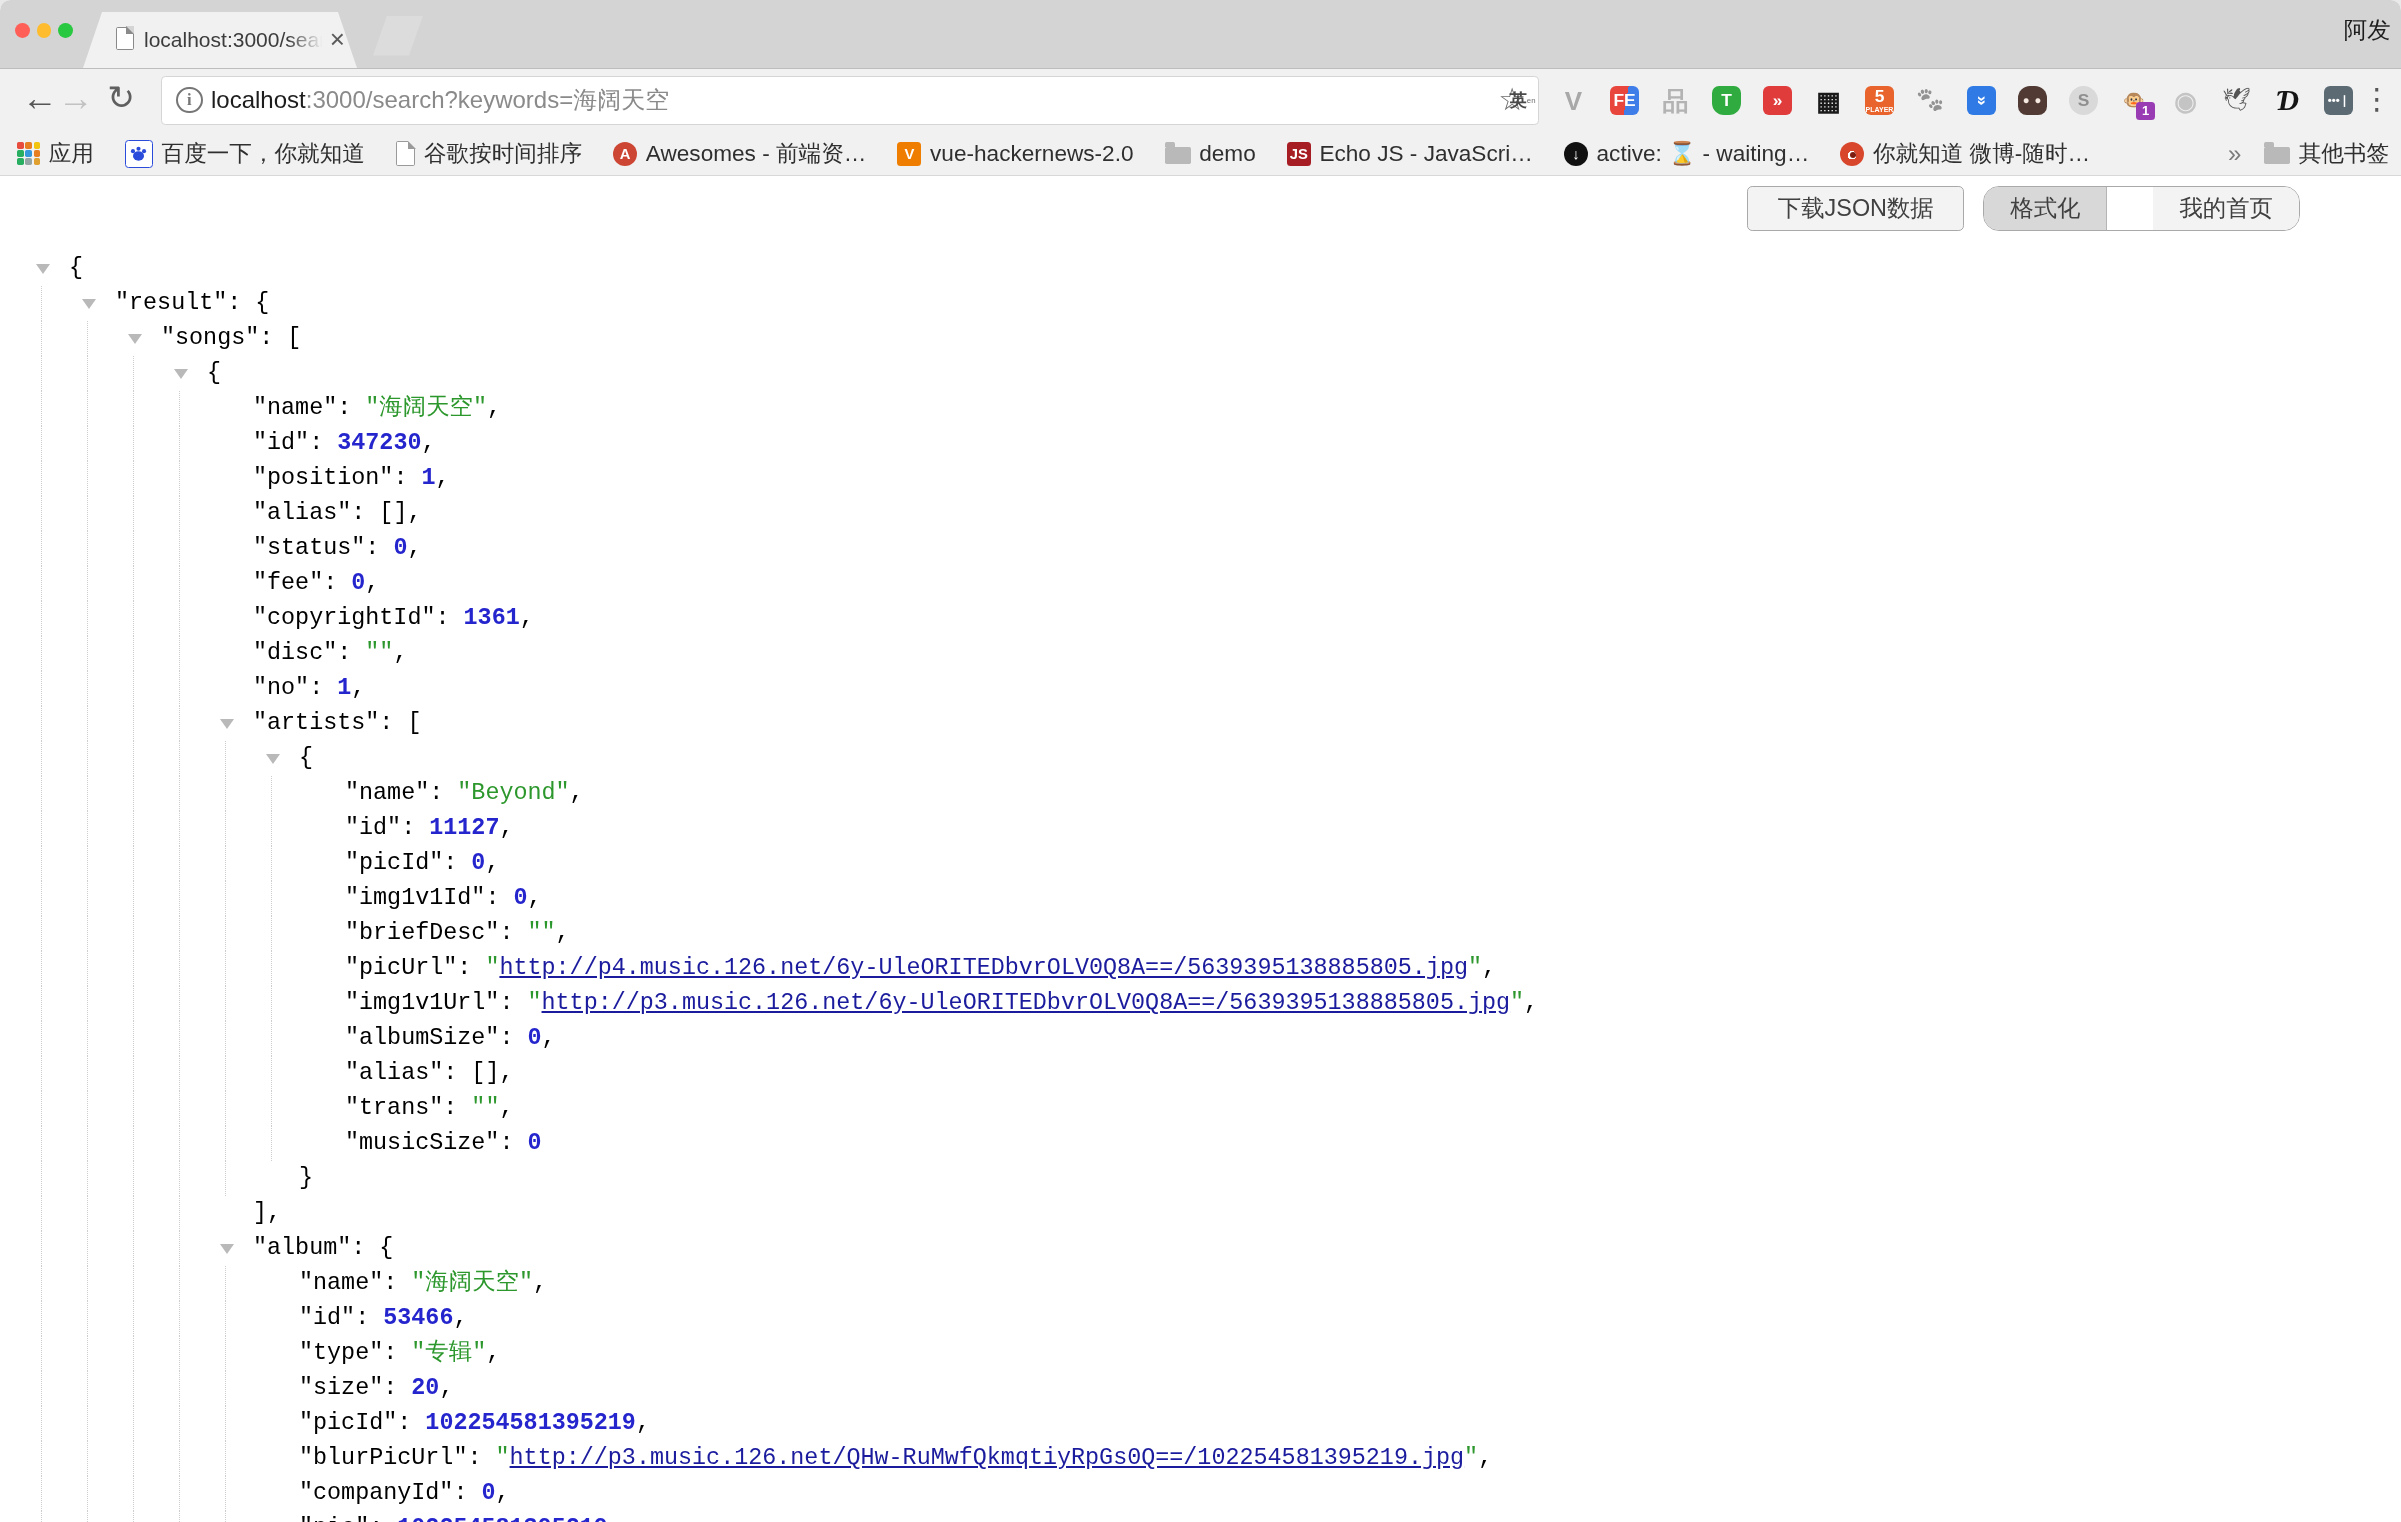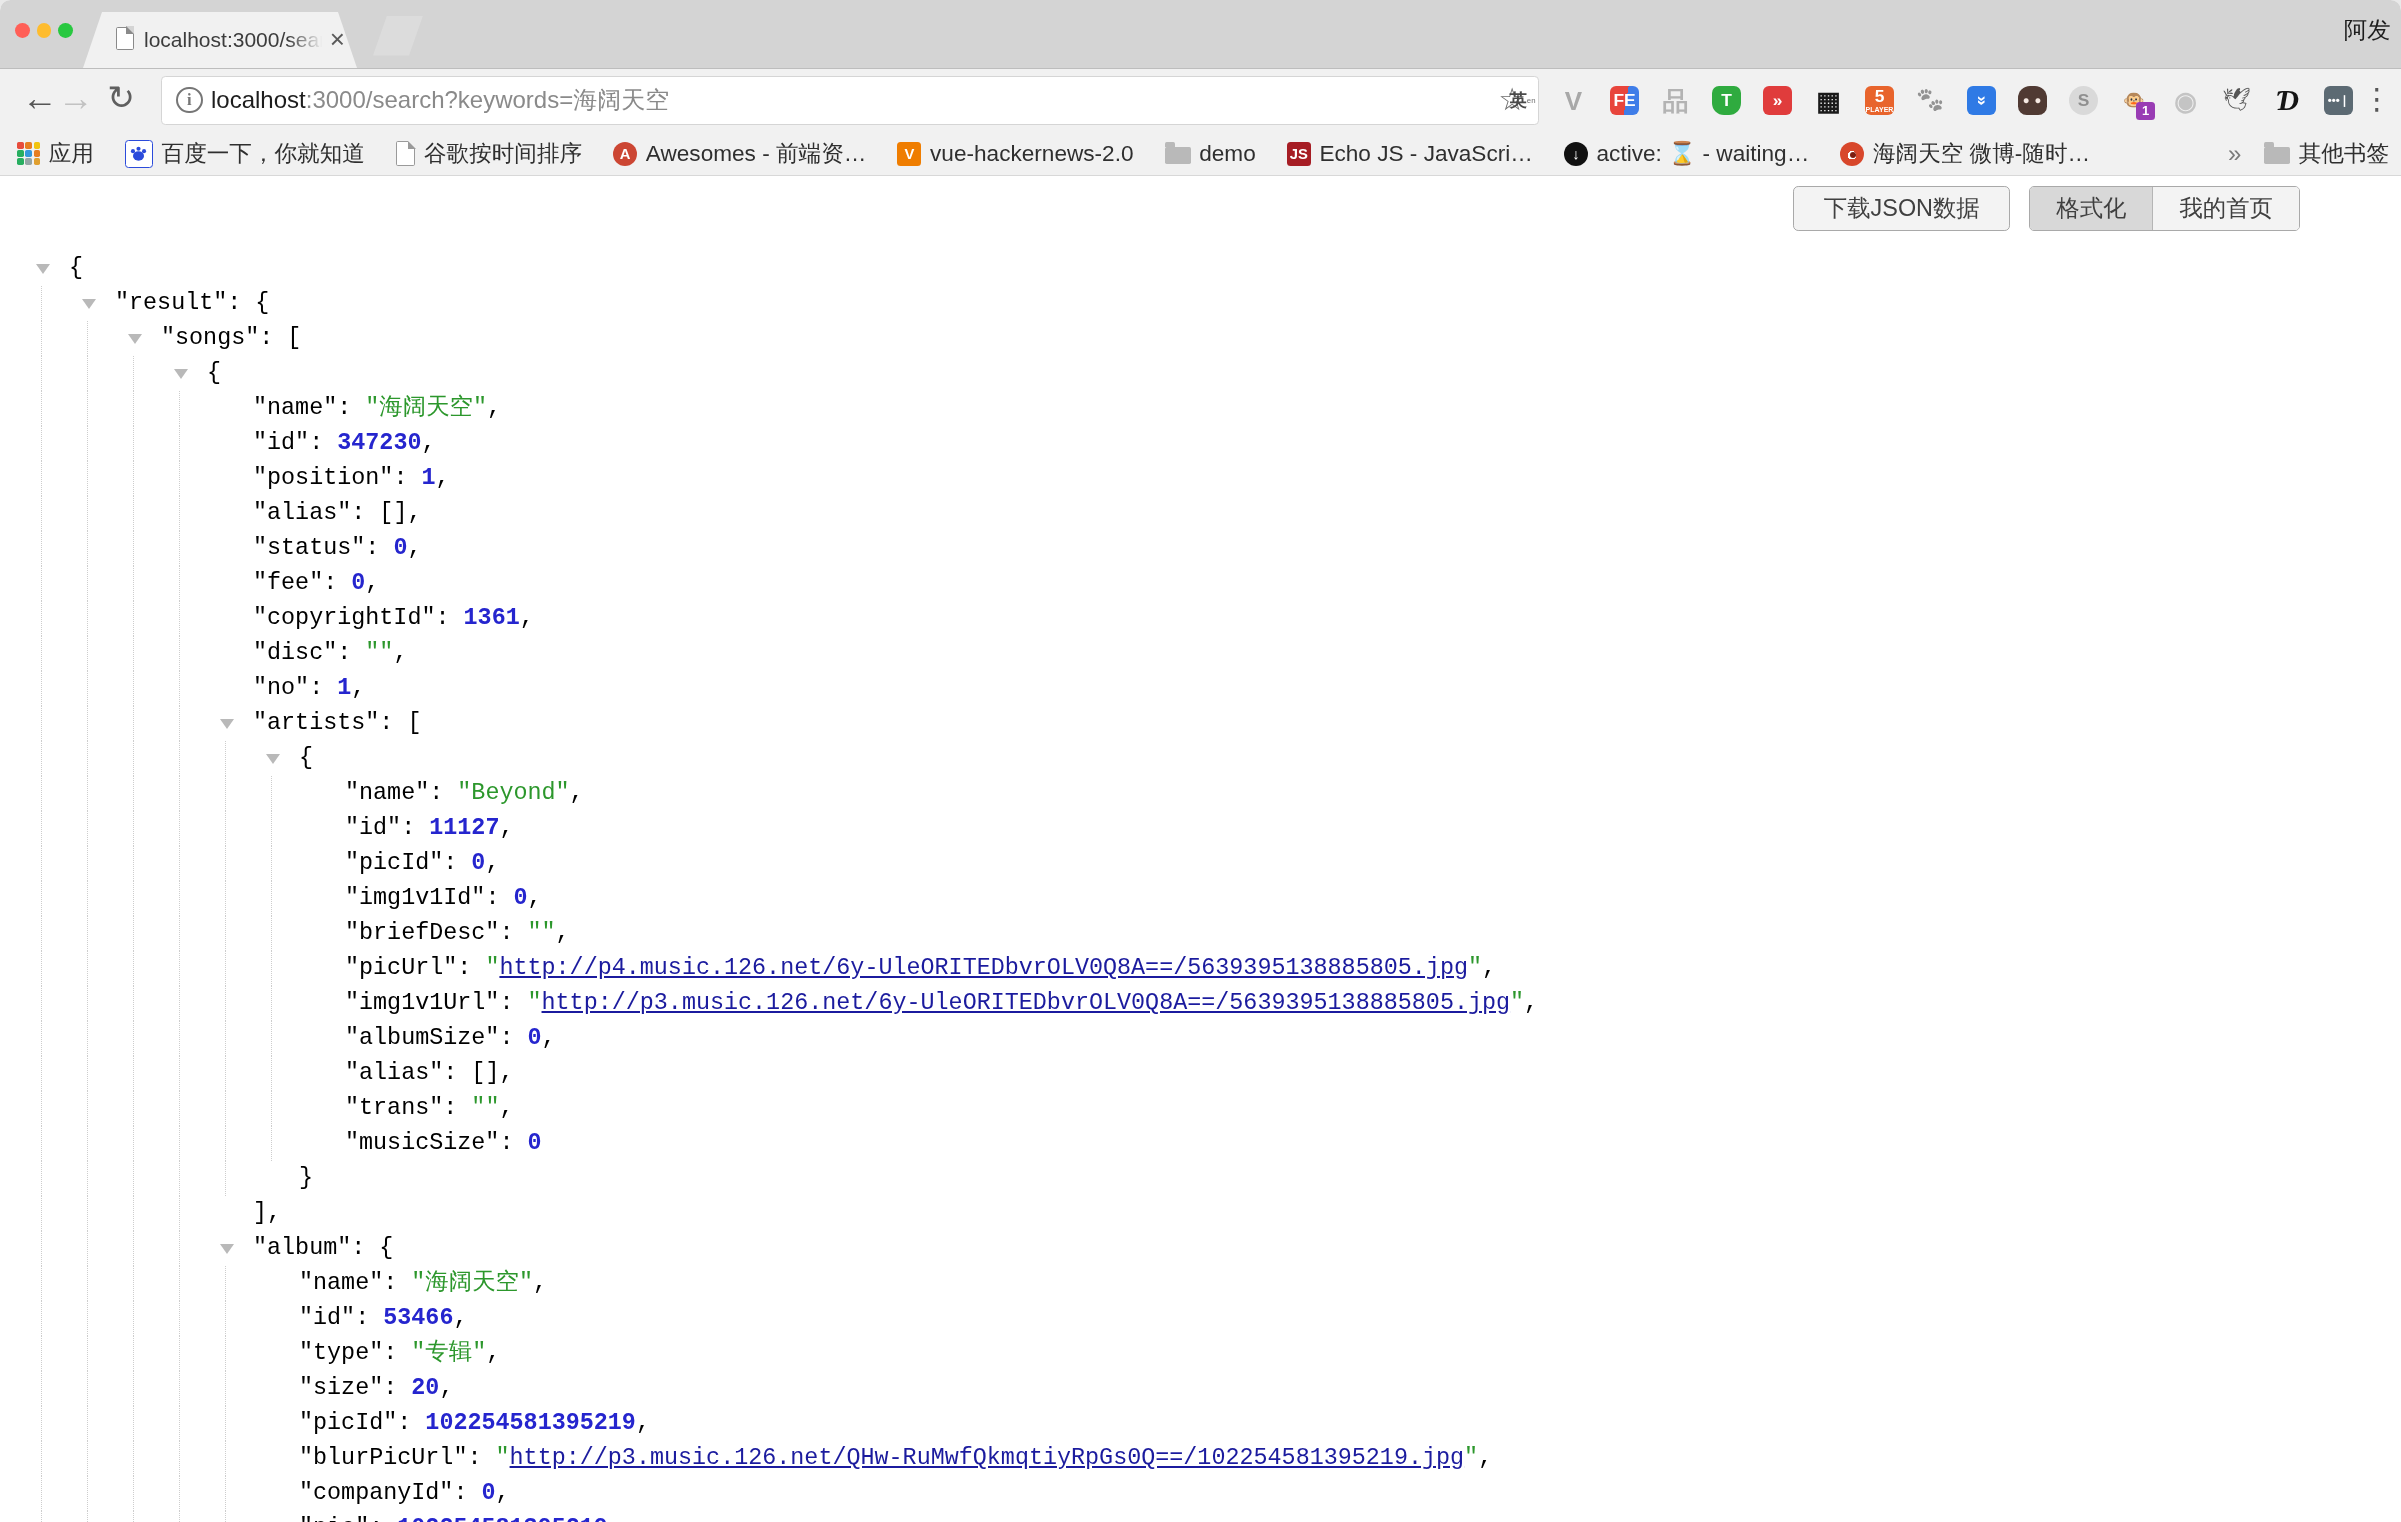--- a/index.html
+++ b/index.html
@@ -75,21 +75,21 @@
   .ic-folder{width:26px;height:17.4px;background:#b9b9b9;border-radius:1.7px;position:relative;margin-top:3.5px;}
   .ic-folder:before{content:"";position:absolute;left:0;top:-4.3px;width:10.4px;height:4.3px;background:#b9b9b9;border-radius:1.7px 1.7px 0 0;}
   .ic-weibo{width:24px;height:24px;border-radius:50%;background:radial-gradient(circle at 50% 55%,#fff 0 4.3px,#d8472b 4.3px);position:relative;}
   .ic-weibo:after{content:"";position:absolute;left:9.6px;top:10.4px;width:6px;height:6px;border-radius:50%;background:#7c1d10;}
 
   
   .content{position:relative;height:1349px;background:#fff;}
   .btnrow{position:absolute;top:9.6px;right:101px;display:flex;gap:19px;}
   .btn{height:43px;line-height:42px;font-size:23.4px;color:#404040;background:#f3f3f3;
     border:1.7px solid #a9a9a9;border-radius:5.2px;padding:0 29.5px;}
-  .seg{display:flex;border:1.7px solid #a9a9a9;border-radius:5px;overflow:hidden;}
+  .seg{display:flex;border:1.7px solid #a9a9a9;border-radius:16px;overflow:hidden;gap:46px;}
   .seg .sg{height:43px;line-height:42px;font-size:23.4px;color:#404040;padding:0 26px;background:#f3f3f3;}
   .seg .active{background:#d8d8d8;border-right:0.9px solid #b5b5b5;}
 
   
   .jtree{position:absolute;left:0;top:75px;right:0;}
   .jrow{position:relative;height:35px;line-height:35px;white-space:pre;
     font-family:"Liberation Mono",monospace;font-size:23.4px;color:#000;}
   .guide{position:absolute;top:0;bottom:0;width:0;border-left:1.7px dotted #cdcdcd;}
   .arr{position:absolute;top:13px;width:0;height:0;border-left:7.8px solid transparent;
     border-right:7.8px solid transparent;border-top:10.4px solid #b9b9b9;}
@@ -249,21 +249,21 @@
         <span class="bm">
           <span class="ic-sq" style="background: rgb(166, 29, 36);">JS</span>
           <span>Echo JS - JavaScri…</span>
         </span>
         <span class="bm">
           <span class="ic-round" style="background: rgb(17, 17, 17);">↓</span>
           <span>active: ⌛ - waiting…</span>
         </span>
         <span class="bm">
           <span class="ic-weibo"></span>
-          <span>海阔天空 微博-随时…</span>
+          <span>你就知道 微博-随时…</span>
         </span>
       </div>
     <div class="bm-right">
       <span class="chev">»</span>
       <span class="bm">
         <span class="ic-folder"></span>
         <span id="other-bm-label">其他书签</span>
       </span>
     </div>
   </div>

